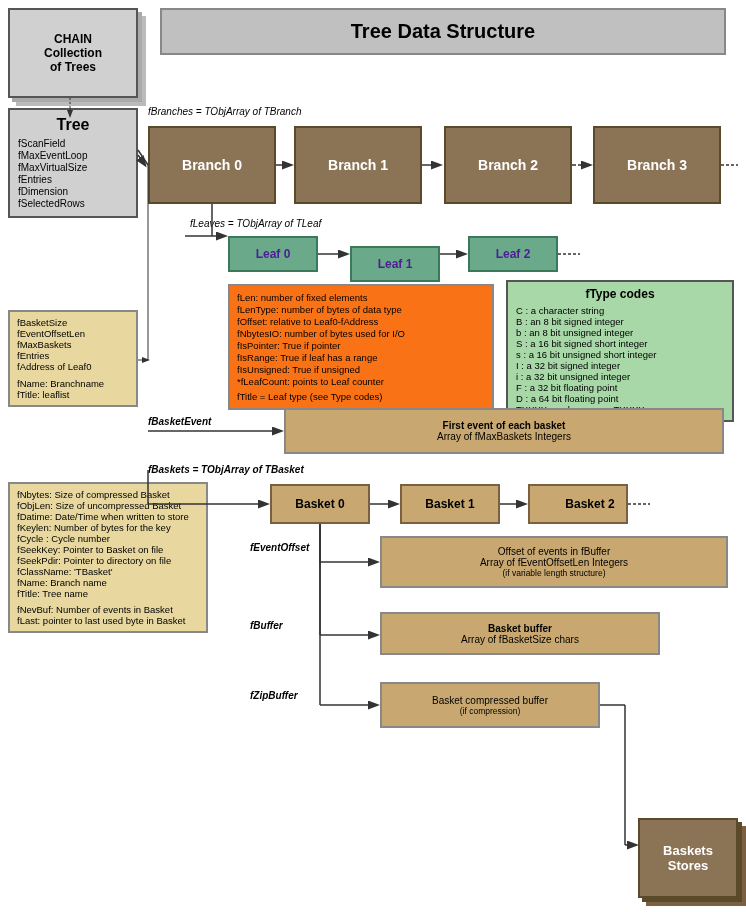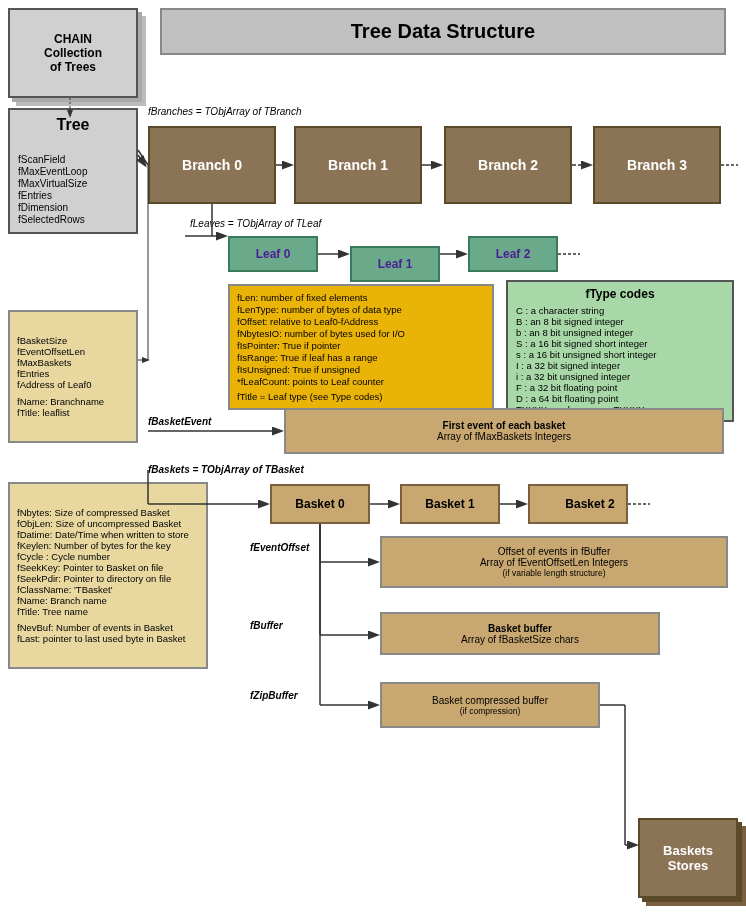--- a/index.html
+++ b/index.html
@@ -49,21 +49,21 @@
       left: 8px;
       width: 130px;
       background: #d0d0d0;
       border: 2px solid #555;
       padding: 6px 8px;
     }
     .tree-box .tree-title {
       font-size: 16px;
       font-weight: bold;
       text-align: center;
-      margin-bottom: 20px;
+      margin-bottom: 4px;
     }
     .tree-box .tree-field {
       font-size: 10px;
       margin: 1px 0;
     }
     
     .branch-box {
       position: absolute;
       background: #8B7355;
       border: 2px solid #5a4a2a;
@@ -84,21 +84,21 @@
       font-weight: bold;
       font-size: 12px;
       text-align: center;
       display: flex;
       align-items: center;
       justify-content: center;
     }
     
     .info-box {
       position: absolute;
-      background: #eab308;
+      background: #f97316;
       border: 2px solid #888;
       padding: 5px 7px;
       font-size: 9.5px;
     }
     .info-box .info-field {
       margin: 1px 0;
     }
     
     .ftype-box {
       position: absolute;
@@ -166,21 +166,21 @@
       position: absolute;
       font-size: 9px;
       font-style: italic;
       color: #000;
     }
     
     .branch-info-box {
       position: absolute;
       background: #e8d8a0;
       border: 2px solid #888;
-      padding: 23px 7px;
+      padding: 5px 7px;
       font-size: 9.5px;
     }
   </style>
 </head>
 <body>
 
 <div class="page-title">Tree Data Structure</div>
 
 <div class="chain-box">
   <div style="white-space:pre-line; font-size:12px;">CHAIN

